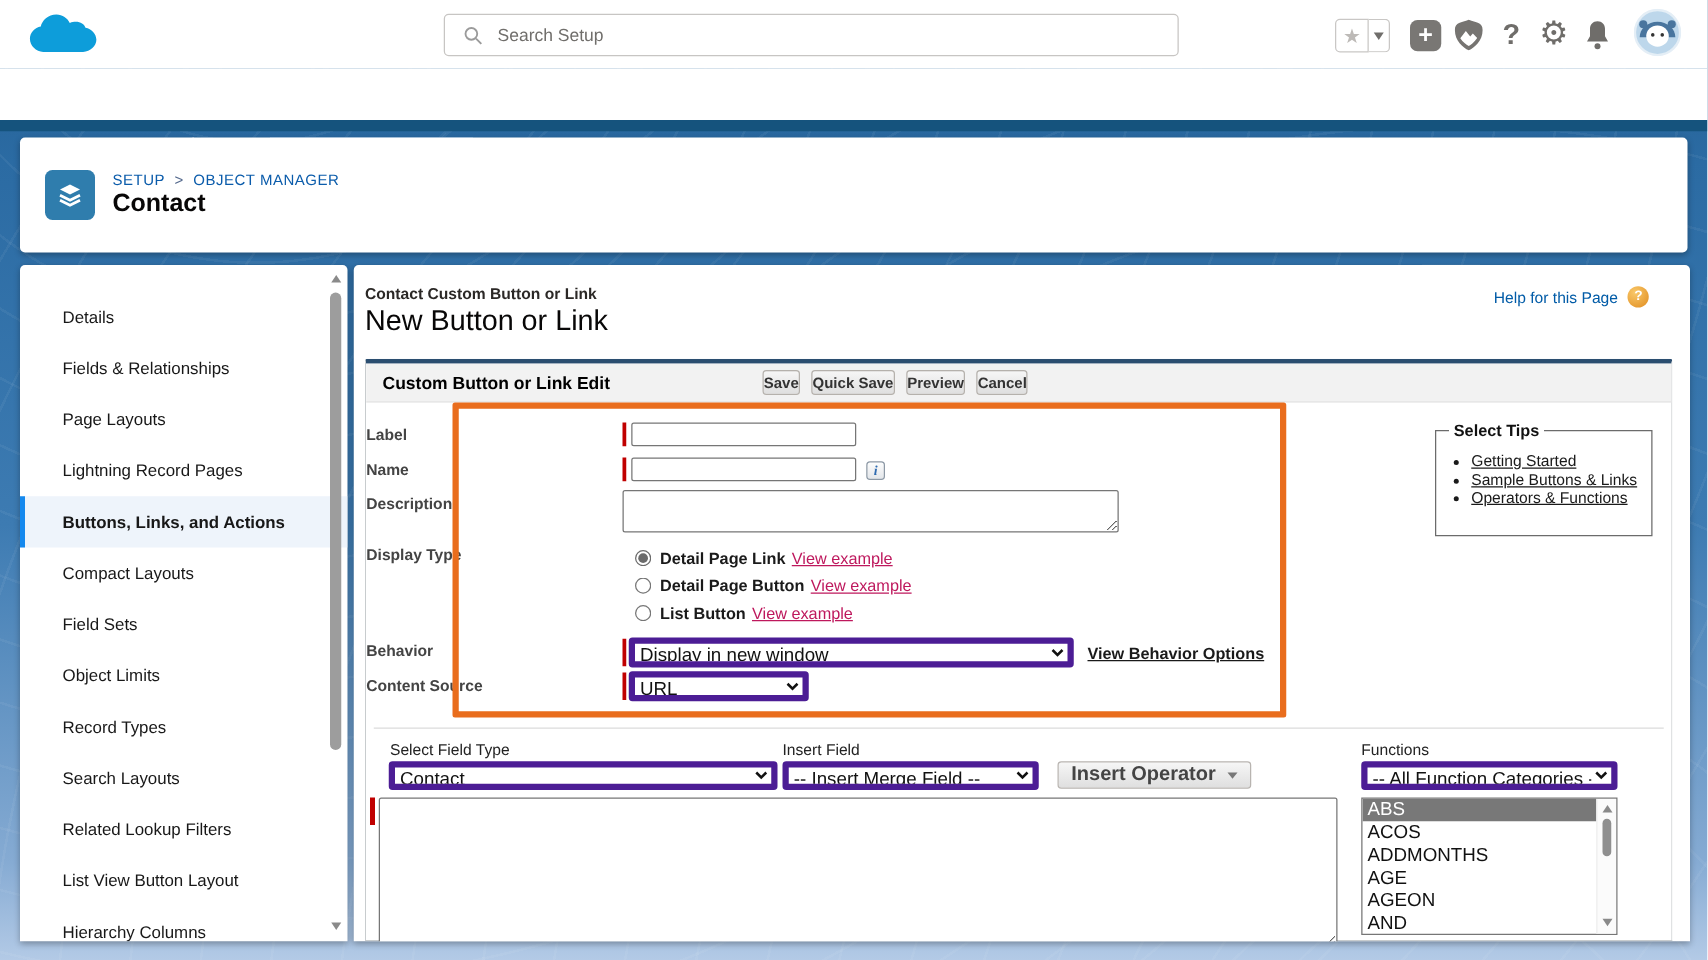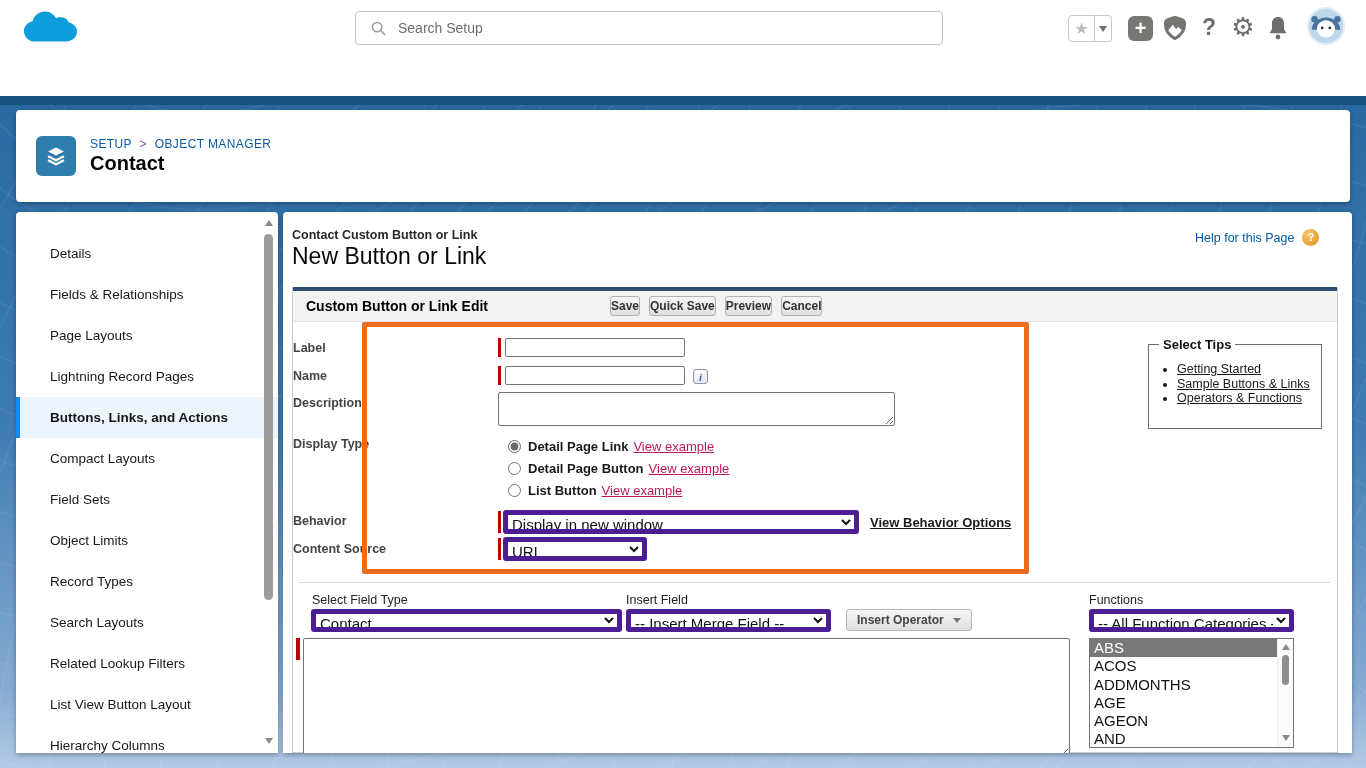--- a/index.html
+++ b/index.html
@@ -71,21 +71,21 @@
   .infoico { position:absolute; width:15px; height:15px; border:1px solid #8c98a5; border-radius:3px; background:linear-gradient(#fdfdfd,#e3e6ea); color:#2e6bb0; font-family:"Liberation Serif",serif; font-style:italic; font-weight:bold; font-size:11px; text-align:center; line-height:14px; }
 
   .qtips { position:absolute; left:855px; top:15px; width:174px; height:92px; border:1px solid #6b6b6b; background:#fff; padding:4px 6px; }
   .qtips legend { font-size:13px; font-weight:bold; color:#111; padding:0 4px; margin-left:4px; }
   .qtips ul { margin:6px 0 0 22px; }
   .qtips li { font-size:12.5px; line-height:14.5px; color:#1a1a1a; }
   .qtips a { color:#1a1a1a; text-decoration:underline; }
 
   .divider { position:absolute; left:6px; top:260px; width:1032px; border-top:1px solid #dcdcdc; }
   .slabel { position:absolute; font-size:12.5px; color:#222; }
-  .opbtn { position:absolute; height:22px; padding:0 10px; border:1px solid #b8b4b0; border-radius:3px; background:linear-gradient(#f6f6f6,#dfdfdf); font-family:inherit; font-size:12px; font-weight:bold; color:#444; display:flex; align-items:center; gap:9px; cursor:pointer; }
+  .opbtn { position:absolute; height:22px; padding:0 10px; border:1px solid #b8b4b0; border-radius:3px; background:linear-gradient(#f6f6f6,#dfdfdf); font-family:inherit; font-size:16px; font-weight:bold; color:#444; display:flex; align-items:center; gap:9px; cursor:pointer; }
   .opbtn .caret { width:0; height:0; border-left:4px solid transparent; border-right:4px solid transparent; border-top:5px solid #777; }
 
   .fnlist { position:absolute; left:796px; top:316px; width:205px; height:110px; border:1px solid #767676; background:#fff; overflow:hidden; }
   .fnrow { width:188px; height:18.3px; line-height:18.3px; font-size:15px; padding-left:4px; color:#111; }
   .fnrow.sel { background:#787878; color:#fff; }
   .fnsb { position:absolute; right:0; top:0; width:16px; height:108px; background:#fbfbfb; border-left:1px solid #ededed; }
 
   .annotation { left:362px; top:322px; width:667px; height:252px; border:5px solid #e96d1d; border-radius:2px; z-index:40; pointer-events:none; }
 </style>
 </head>

